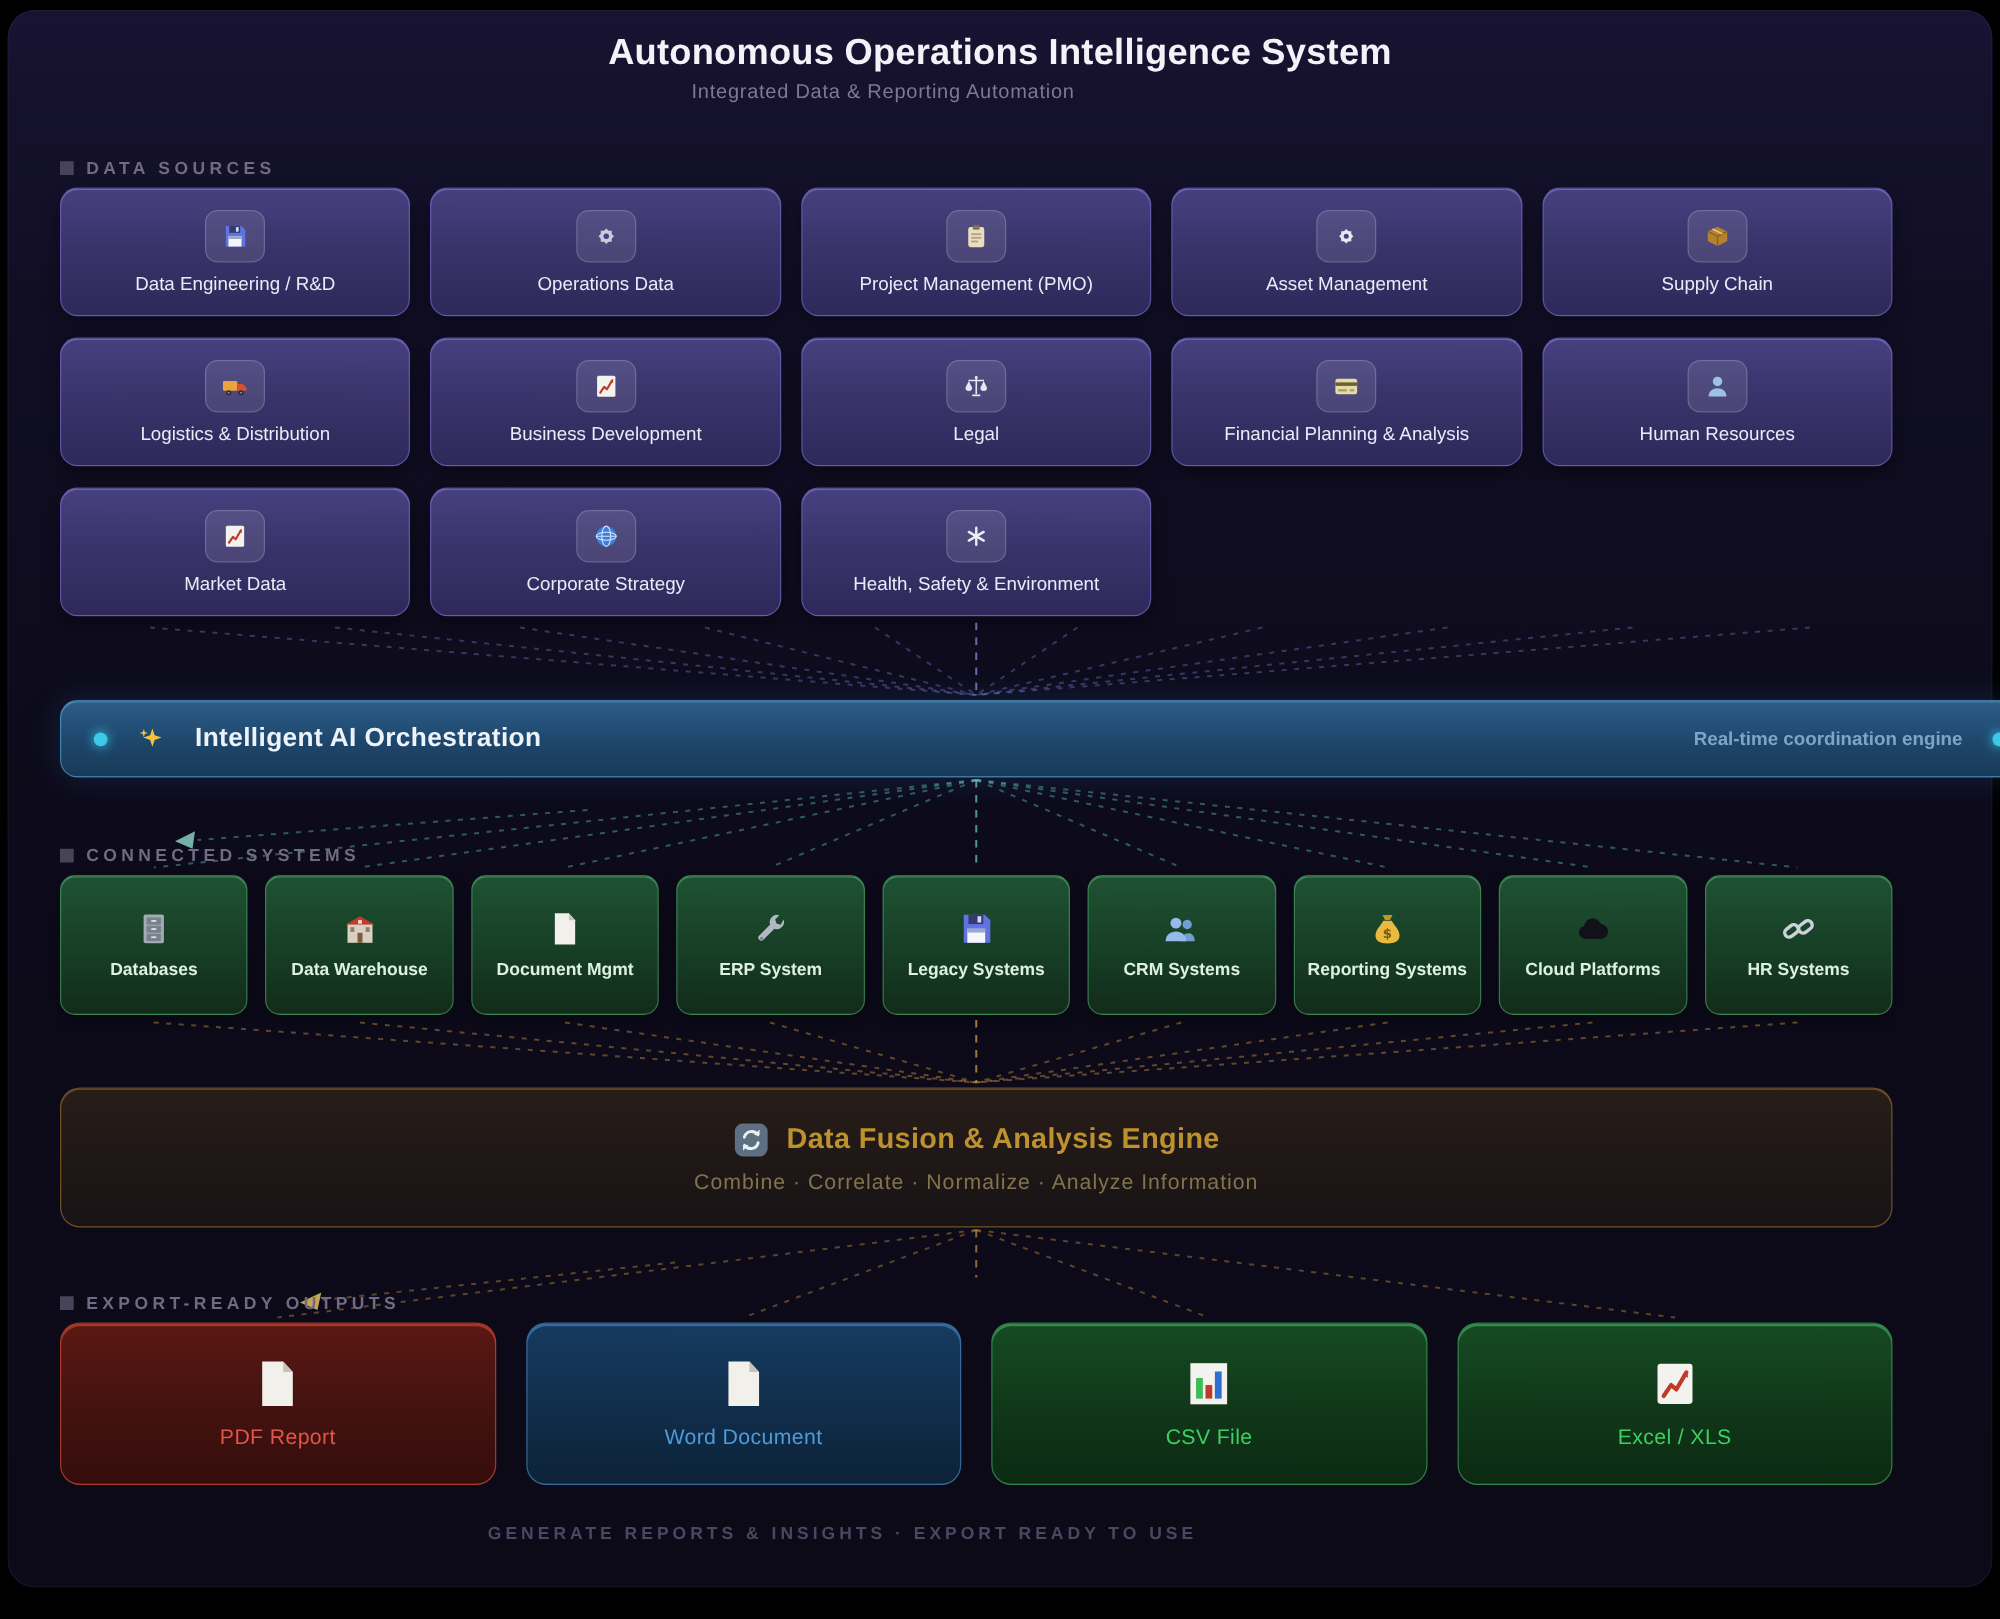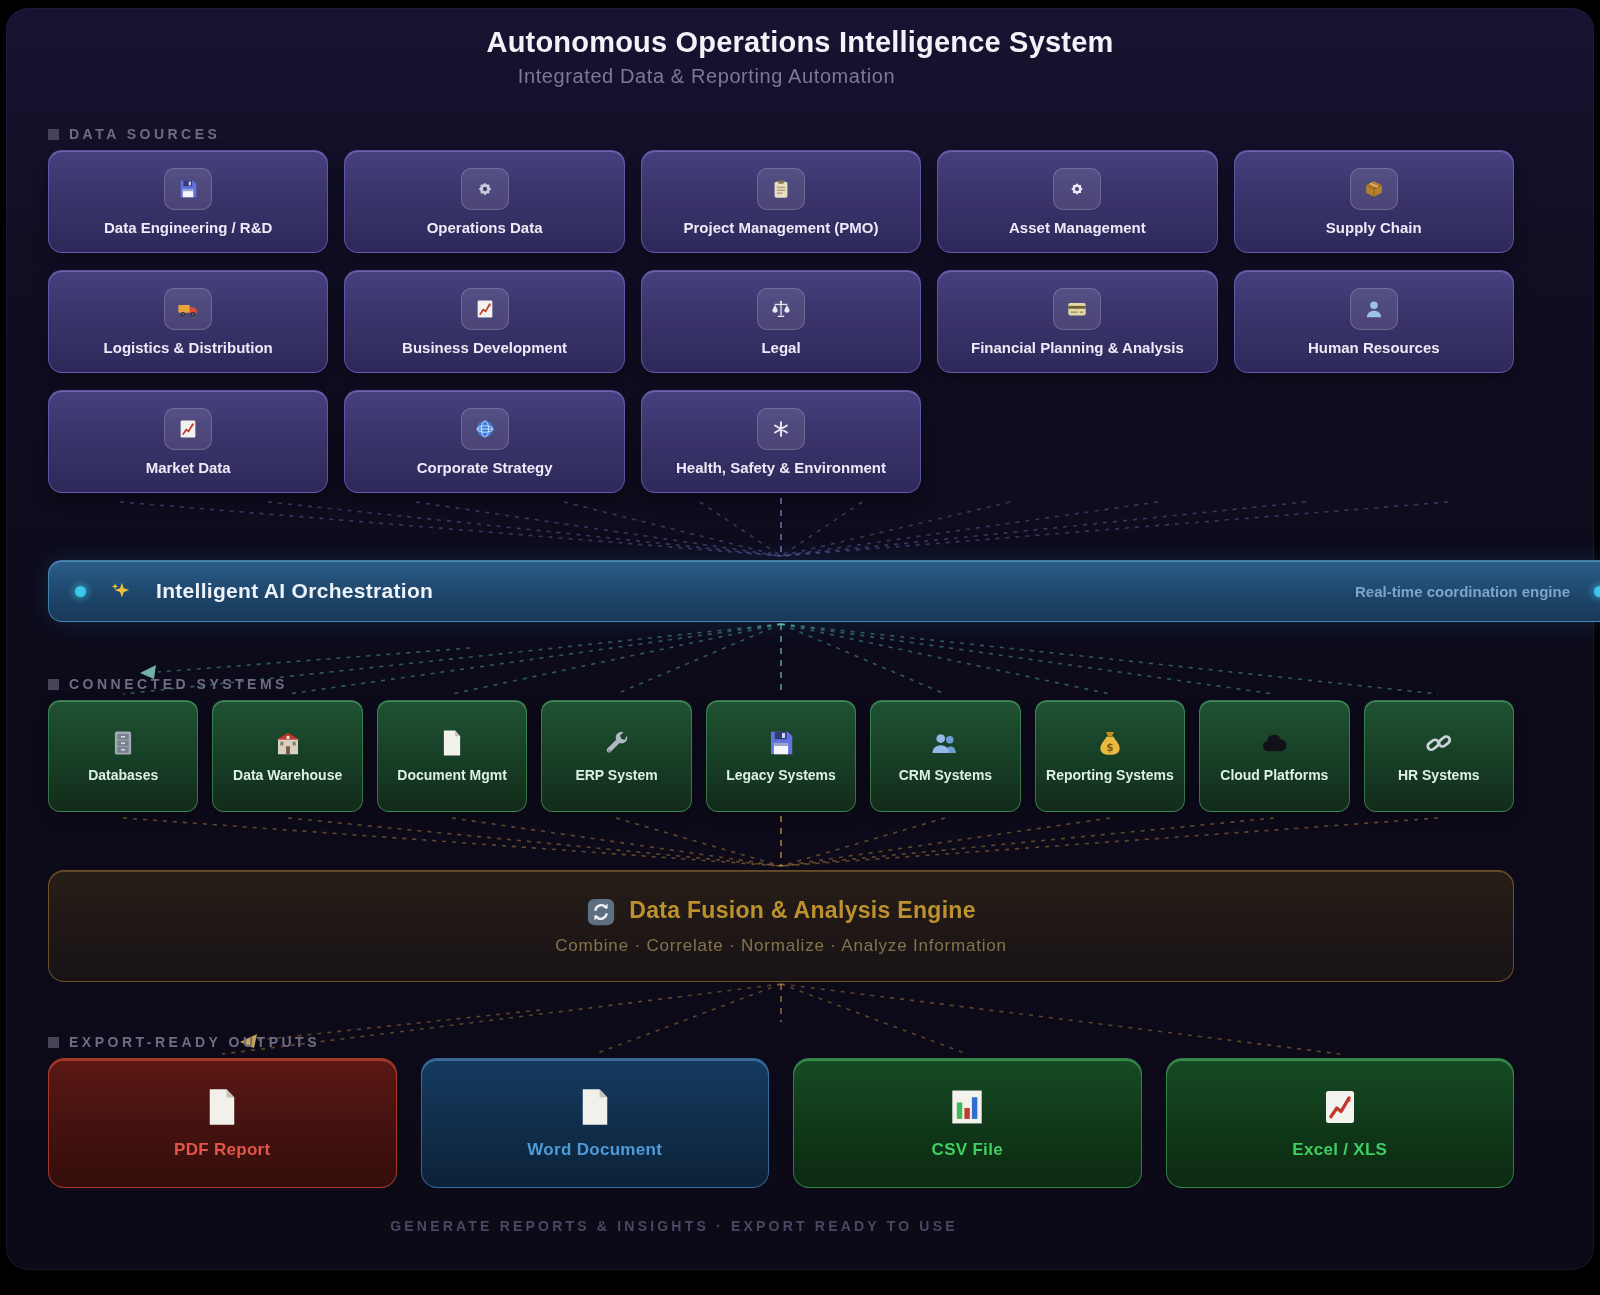--- a/index.html
+++ b/index.html
@@ -13,53 +13,53 @@
     position:absolute;left:6px;top:8px;width:1588px;height:1262px;
     border-radius:22px;
     background:linear-gradient(180deg,#171331 0%,#110e24 18%,#0d0b1b 45%,#0c0a17 100%);
     box-shadow:inset 0 0 0 1px rgba(60,50,100,.25);
   }
   .abs{position:absolute;}
   
   .title{left:0;top:26px;width:1600px;text-align:center;
     font-size:29px;font-weight:700;color:#f3f2f8;letter-spacing:.2px;}
   .subtitle{left:0;top:65px;width:1413px;text-align:center;
-    font-size:20px;font-weight:400;color:#7d7992;letter-spacing:.6px;}
+    font-size:16px;font-weight:400;color:#7d7992;letter-spacing:.6px;}
   
   .sec-label{display:flex;align-items:center;gap:10px;
     font-size:14px;font-weight:700;letter-spacing:3.5px;color:#6f6b84;}
   .sec-label .bullet{width:11px;height:11px;background:#474358;display:inline-block;}
   
   .ds-grid{left:48px;top:150px;width:1466px;display:grid;
     grid-template-columns:repeat(5,1fr);gap:17px 16px;}
   .cs-grid{left:48px;top:700px;width:1466px;display:grid;
     grid-template-columns:repeat(9,1fr);gap:14px;}
   .out-grid{left:48px;top:1058px;width:1466px;display:grid;
     grid-template-columns:repeat(4,1fr);gap:24px;}
   
   .ds-card{height:101px;border-radius:14px;display:flex;flex-direction:column;
     align-items:center;justify-content:center;gap:9px;
     background:linear-gradient(180deg,#46407f 0%,#39336a 48%,#2e295a 100%);
     border:1px solid rgba(126,113,215,.55);
     box-shadow:inset 0 1px 0 rgba(185,175,255,.35),0 6px 14px rgba(0,0,0,.35);}
-  .ds-card .label{font-size:15px;font-weight:700;color:#eceaf6;text-align:right;padding:0 8px;}
+  .ds-card .label{font-size:15px;font-weight:400;color:#eceaf6;text-align:right;padding:0 8px;}
   .icon-chip{width:46px;height:40px;border-radius:10px;display:flex;align-items:center;justify-content:center;
     background:rgba(255,255,255,.10);border:1px solid rgba(255,255,255,.18);}
   .icon-chip svg{width:22px;height:22px;display:block;}
   .cs-card{height:112px;border-radius:12px;display:flex;flex-direction:column;
     align-items:center;justify-content:center;gap:9px;padding:4px 4px;box-sizing:border-box;
     background:linear-gradient(180deg,#1f5232 0%,#173f26 52%,#122b1a 100%);
     border:1px solid rgba(82,172,107,.55);
     box-shadow:inset 0 1px 0 rgba(125,225,155,.4),0 5px 12px rgba(0,0,0,.35);}
   .cs-card .icon-lg svg{width:30px;height:30px;display:block;}
   .cs-card .label{font-size:14px;font-weight:700;color:#ddf1e1;text-align:center;line-height:1.2;}
   .out-card{height:128px;border-radius:16px;display:flex;flex-direction:column;
     align-items:center;justify-content:center;gap:12px;}
   .out-card .icon-lg svg{width:42px;height:42px;display:block;}
-  .out-card .label{font-size:17px;font-weight:700;letter-spacing:.3px;}
+  .out-card .label{font-size:17px;font-weight:400;letter-spacing:.3px;}
   .theme-red{background:linear-gradient(180deg,#5b1813 0%,#431210 55%,#340d0a 100%);
     border:1px solid rgba(205,72,56,.7);box-shadow:inset 0 2px 0 rgba(235,85,65,.5);}
   .theme-red .label{color:#e35549;}
   .theme-blue{background:linear-gradient(180deg,#153b60 0%,#102d4a 55%,#0c2237 100%);
     border:1px solid rgba(75,135,195,.65);box-shadow:inset 0 2px 0 rgba(100,165,225,.45);}
   .theme-blue .label{color:#4f9bd9;}
   .theme-green{background:linear-gradient(180deg,#164b23 0%,#103719 55%,#0c2a12 100%);
     border:1px solid rgba(66,165,92,.65);box-shadow:inset 0 2px 0 rgba(95,215,125,.45);}
   .theme-green .label{color:#3ecf63;}
   

